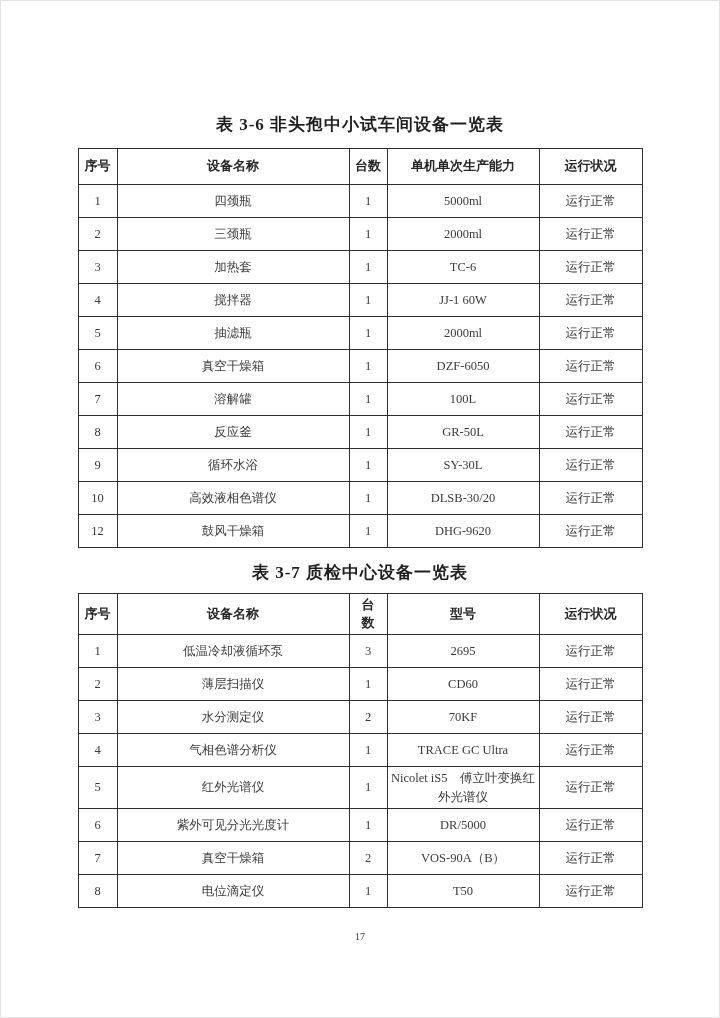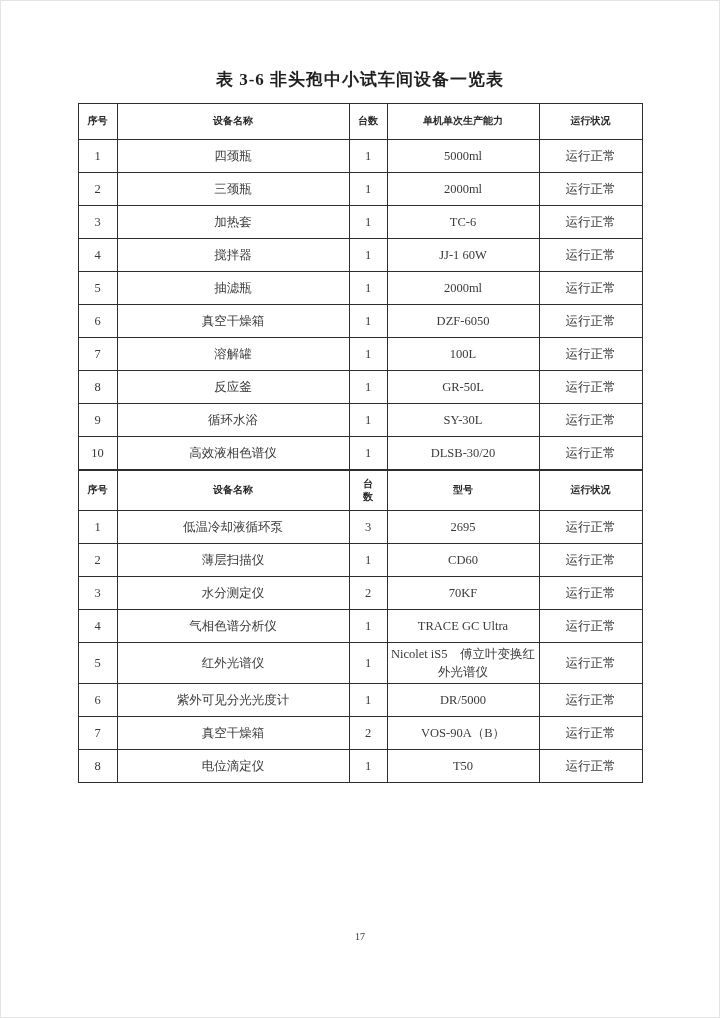--- a/index.html
+++ b/index.html
@@ -14,21 +14,21 @@
   }
   .table-title{
     margin:0;
     text-align:center;
     font-size:17px;
     font-weight:bold;
     color:#1f1f1f;
     letter-spacing:1px;
     line-height:24px;
   }
-  .title-1{padding-top:67px;padding-bottom:11px;}
+  .title-1{padding-top:112px;padding-bottom:11px;}
   .title-2{padding-top:13px;padding-bottom:8px;}
   table.doc-table{
     border-collapse:collapse;
     table-layout:fixed;
     width:537px;
     margin:0 auto;
   }
   .doc-table th,.doc-table td{
     border:1px solid #2e2e2e;
     text-align:center;
@@ -36,21 +36,21 @@
     box-sizing:border-box;
     padding:2px 3px;
     font-size:12.5px;
     color:#3a3a3a;
     line-height:1.45;
     overflow:hidden;
   }
   .doc-table th{
     font-weight:bold;
     color:#272727;
-    font-size:10px;
+    font-size:13px;
     margin-left:12px;
   }
   
   .c0{width:39px;}
   .c1{width:232px;}
   .c2{width:38px;}
   .c3{width:152px;}
   .c4{width:103px;}
   
   .t-a thead th{height:36px;}
@@ -150,25 +150,33 @@
             <td class="c3">SY-30L</td>
             <td class="c4">运行正常</td>
           </tr>
           <tr>
             <td class="c0">10</td>
             <td class="c1">高效液相色谱仪</td>
             <td class="c2">1</td>
             <td class="c3">DLSB-30/20</td>
             <td class="c4">运行正常</td>
           </tr>
+          <tr>
+            <td class="c0">12</td>
+            <td class="c1">鼓风干燥箱</td>
+            <td class="c2">1</td>
+            <td class="c3">DHG-9620</td>
+            <td class="c4">运行正常</td>
+          </tr>
         </tbody>
     </table>
   </section>
 
   <section>
+    <h2 class="table-title title-2">表 3-7 质检中心设备一览表</h2>
     <table class="doc-table t-b">
       <thead>
           <tr>
             <th class="c0"><span>序号</span></th>
             <th class="c1"><span>设备名称</span></th>
             <th class="c2"><span>台数</span></th>
             <th class="c3"><span>型号</span></th>
             <th class="c4"><span>运行状况</span></th>
           </tr>
         </thead>

